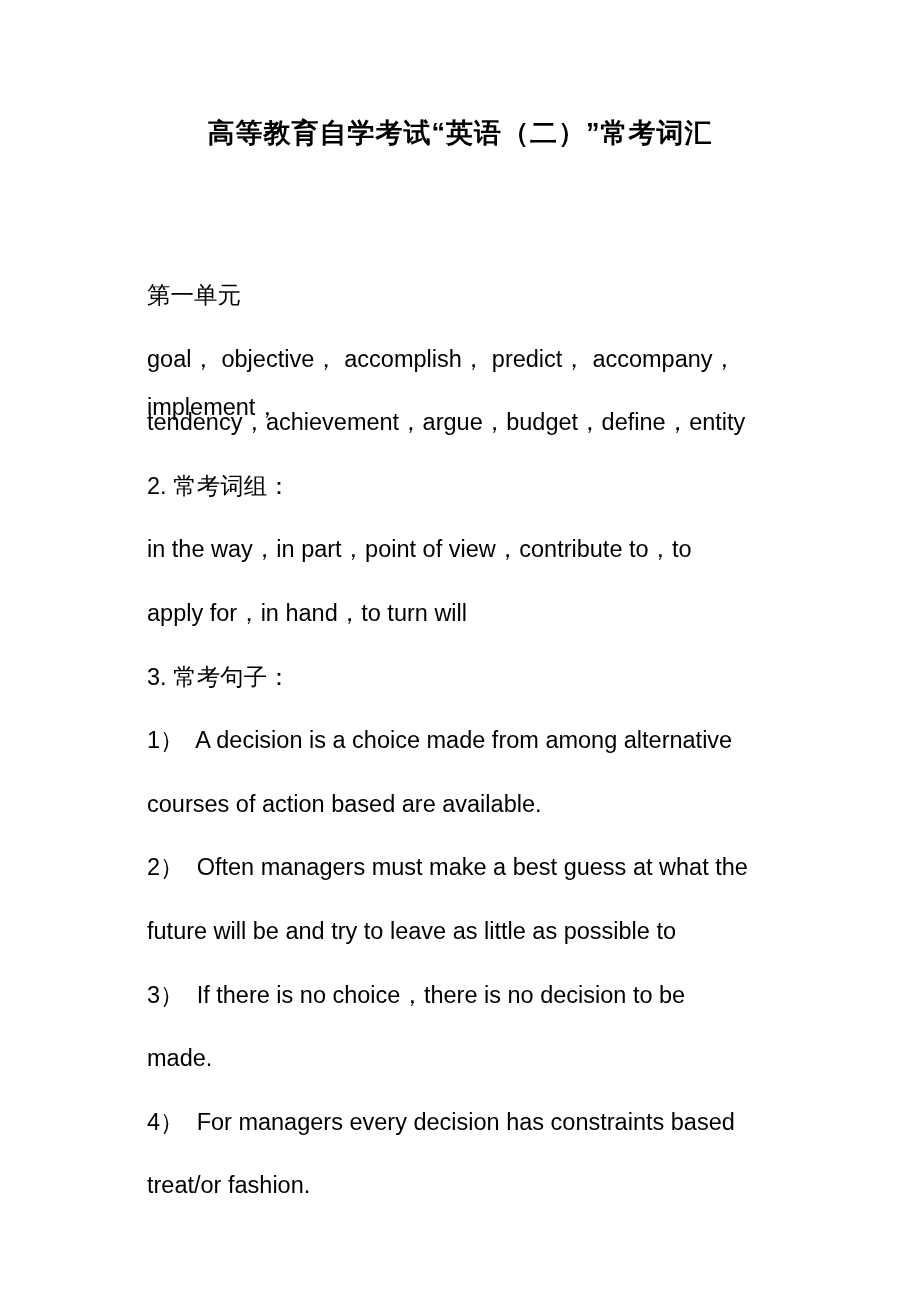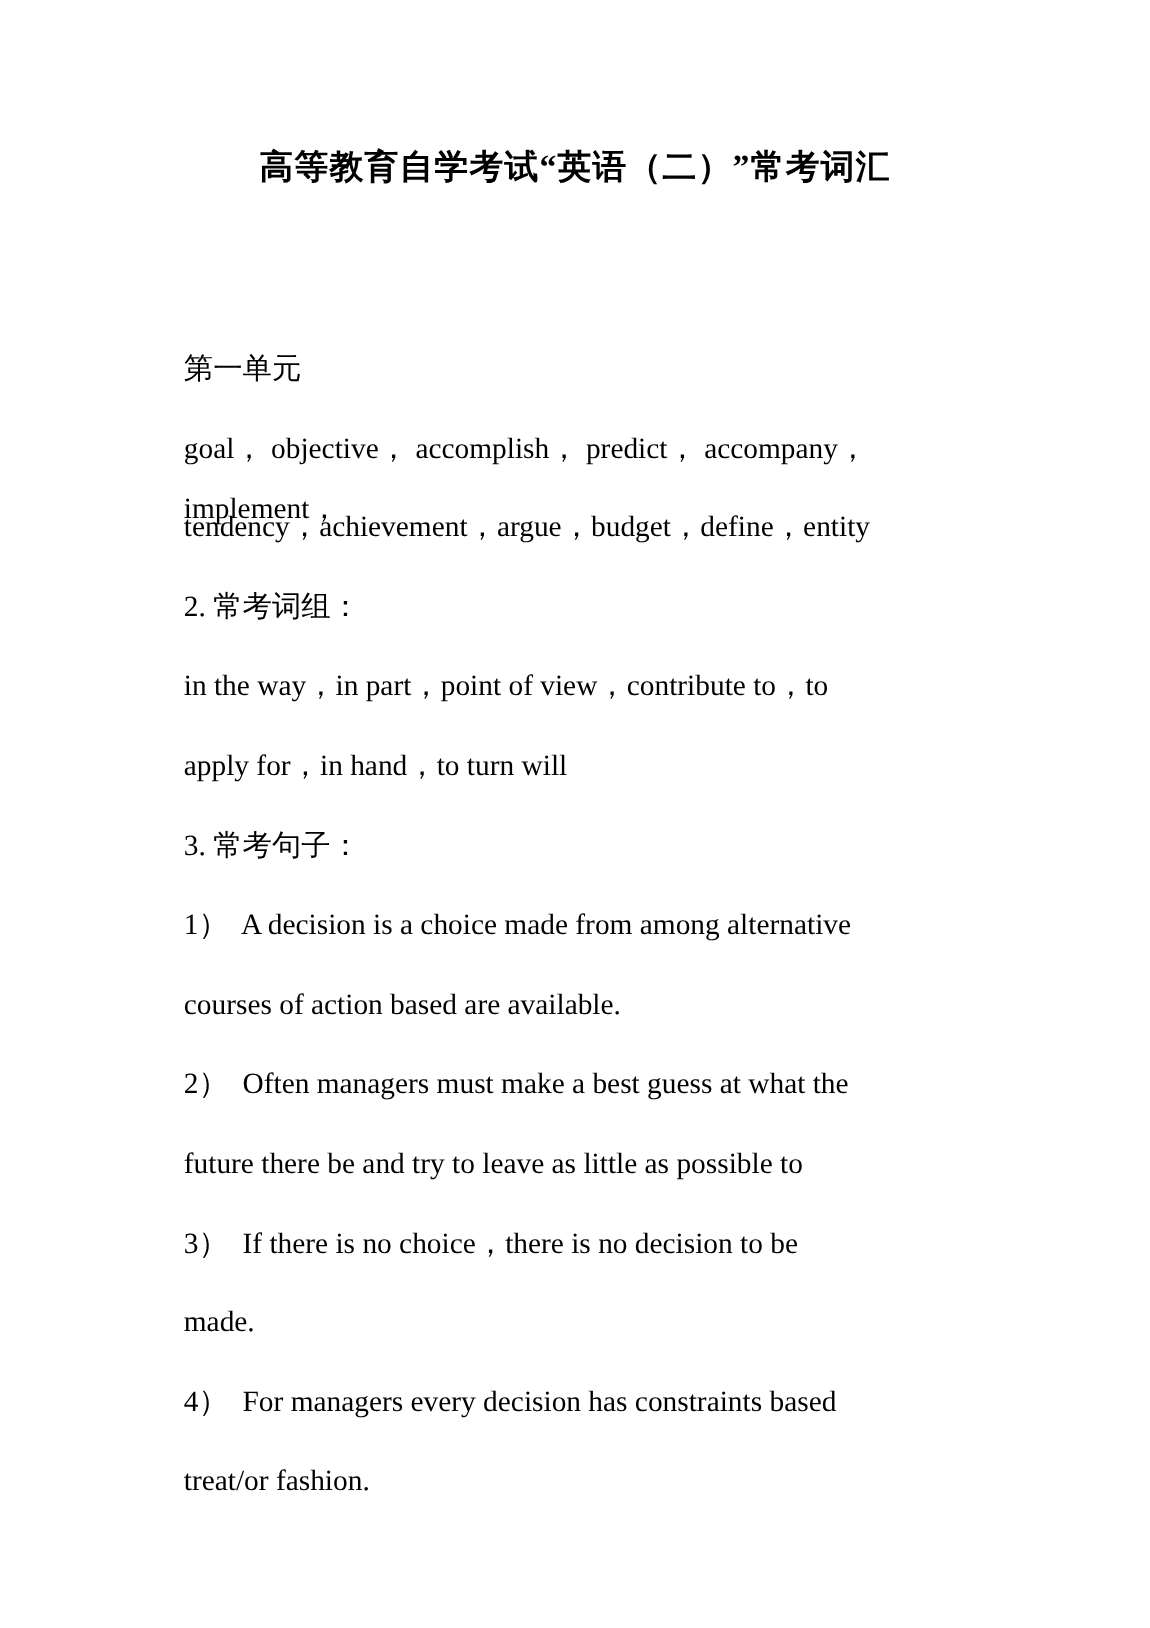--- a/index.html
+++ b/index.html
@@ -6,21 +6,21 @@
     margin: 0;
     padding: 0;
     background: #ffffff;
   }
   .page {
     position: relative;
     width: 920px;
     height: 1302px;
     background: #ffffff;
     color: #000000;
-    font-family: Liberation Serif, serif;
+    font-family: Liberation Sans, sans-serif;
     overflow: hidden;
   }
   .doc-title {
     position: absolute;
     top: 112px;
     left: 0;
     right: 0;
     margin: 0;
     text-align: center;
     font-size: 27px;
@@ -56,20 +56,20 @@
     <p class="doc-line">第一单元</p>
     <p class="doc-line">goal， objective， accomplish， predict， accompany， implement，</p>
     <p class="doc-line">tendency，achievement，argue，budget，define，entity</p>
     <p class="doc-line">2. 常考词组：</p>
     <p class="doc-line">in the way，in part，point of view，contribute to，to</p>
     <p class="doc-line">apply for，in hand，to turn will</p>
     <p class="doc-line">3. 常考句子：</p>
     <p class="doc-line">1）  A decision is a choice made from among alternative</p>
     <p class="doc-line">courses of action based are available.</p>
     <p class="doc-line">2）  Often managers must make a best guess at what the</p>
-    <p class="doc-line">future there be and try to leave as little as possible to</p>
+    <p class="doc-line">future will be and try to leave as little as possible to</p>
     <p class="doc-line">3）  If there is no choice，there is no decision to be</p>
     <p class="doc-line">made.</p>
     <p class="doc-line">4）  For managers every decision has constraints based</p>
     <p class="doc-line">treat/or fashion.</p>
   </div>
 
 </div>
 
 </body></html>

